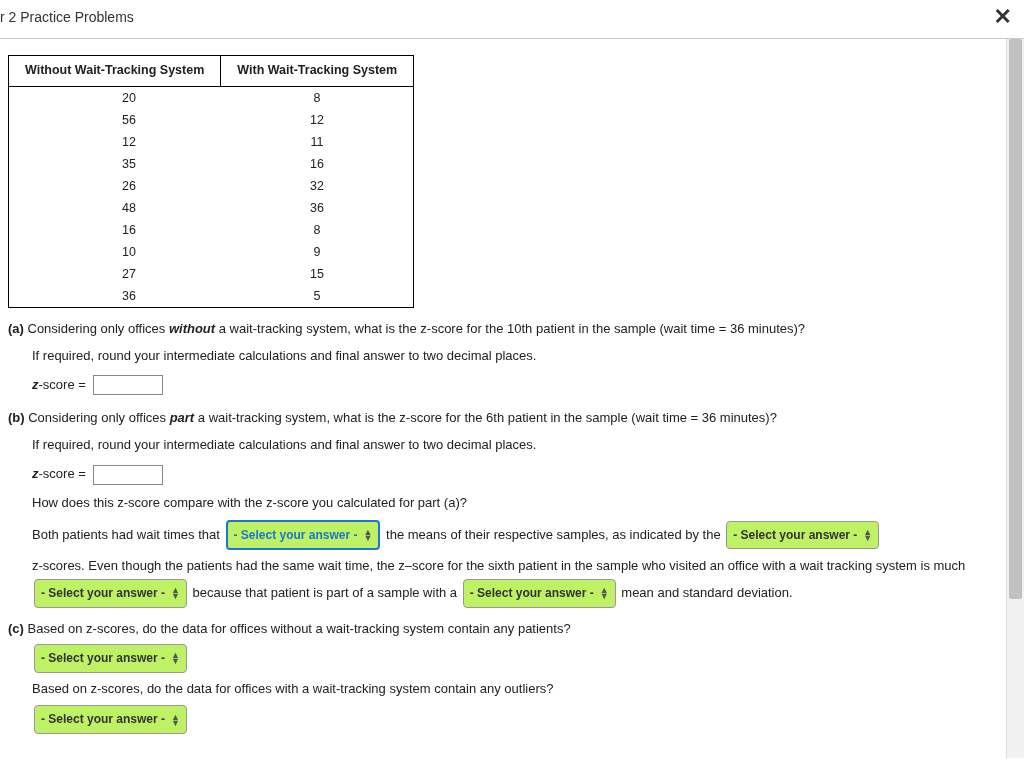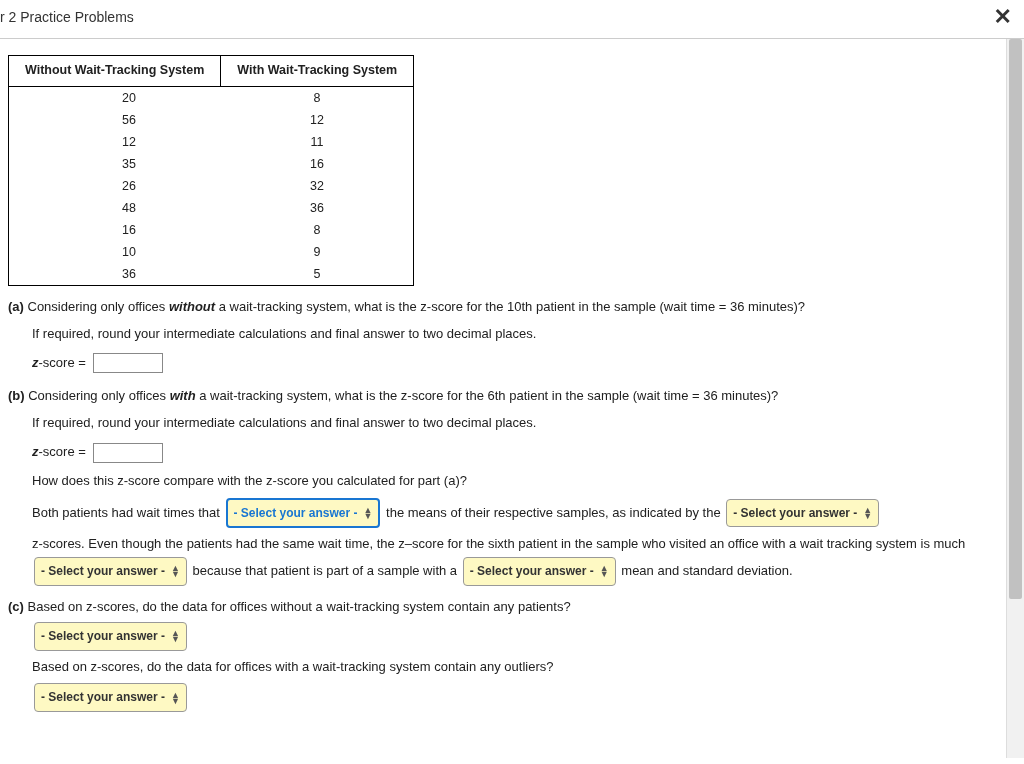--- a/index.html
+++ b/index.html
@@ -85,21 +85,21 @@
       height: 20px;
       border: 1px solid #888;
       vertical-align: middle;
       margin-left: 4px;
     }
     .select-widget {
       display: inline-flex;
       align-items: center;
       border: 1px solid #999;
       border-radius: 4px;
-      background: #fef9c3;
+      background: #bef264;
       padding: 2px 6px;
       font-weight: bold;
       font-size: 12px;
       vertical-align: middle;
       cursor: pointer;
       margin: 0 2px;
     }
     .select-widget.highlight {
       border: 2px solid #1976d2;
       color: #1976d2;
@@ -177,37 +177,41 @@
             </tr>
           <tr>
               <td>16</td>
               <td>8</td>
             </tr>
           <tr>
               <td>10</td>
               <td>9</td>
             </tr>
           <tr>
+              <td>27</td>
+              <td>15</td>
+            </tr>
+          <tr>
               <td>36</td>
               <td>5</td>
             </tr>
         </tbody>
       </table>
 
       <div class="question">
         <span class="part-label">(a)</span><span> Considering only offices </span><span class="italic">without</span><span> a wait-tracking system, what is the z-score for the 10th patient in the sample (wait time = 36 minutes)?</span>
         <div class="sub-line">If required, round your intermediate calculations and final answer to two decimal places.</div>
         <div class="sub-line">
           <span class="zlabel"><span class="italic">z</span>-score =</span>
           <span class="text-input"></span>
         </div>
       </div>
 
       <div class="question">
-        <span class="part-label">(b)</span><span> Considering only offices </span><span class="italic">with</span><span> a wait-tracking system, what is the z-score for the 6th patient in the sample (wait time = 36 minutes)?</span>
+        <span class="part-label">(b)</span><span> Considering only offices </span><span class="italic">part</span><span> a wait-tracking system, what is the z-score for the 6th patient in the sample (wait time = 36 minutes)?</span>
         <div class="sub-line">If required, round your intermediate calculations and final answer to two decimal places.</div>
         <div class="sub-line">
           <span class="zlabel"><span class="italic">z</span>-score =</span>
           <span class="text-input"></span>
         </div>
         <div class="sub-line">How does this z-score compare with the z-score you calculated for part (a)?</div>
         <div class="sub-line">
           <span>Both patients had wait times that </span>
           <span class="select-widget highlight">
               <span>- Select your answer -</span>

